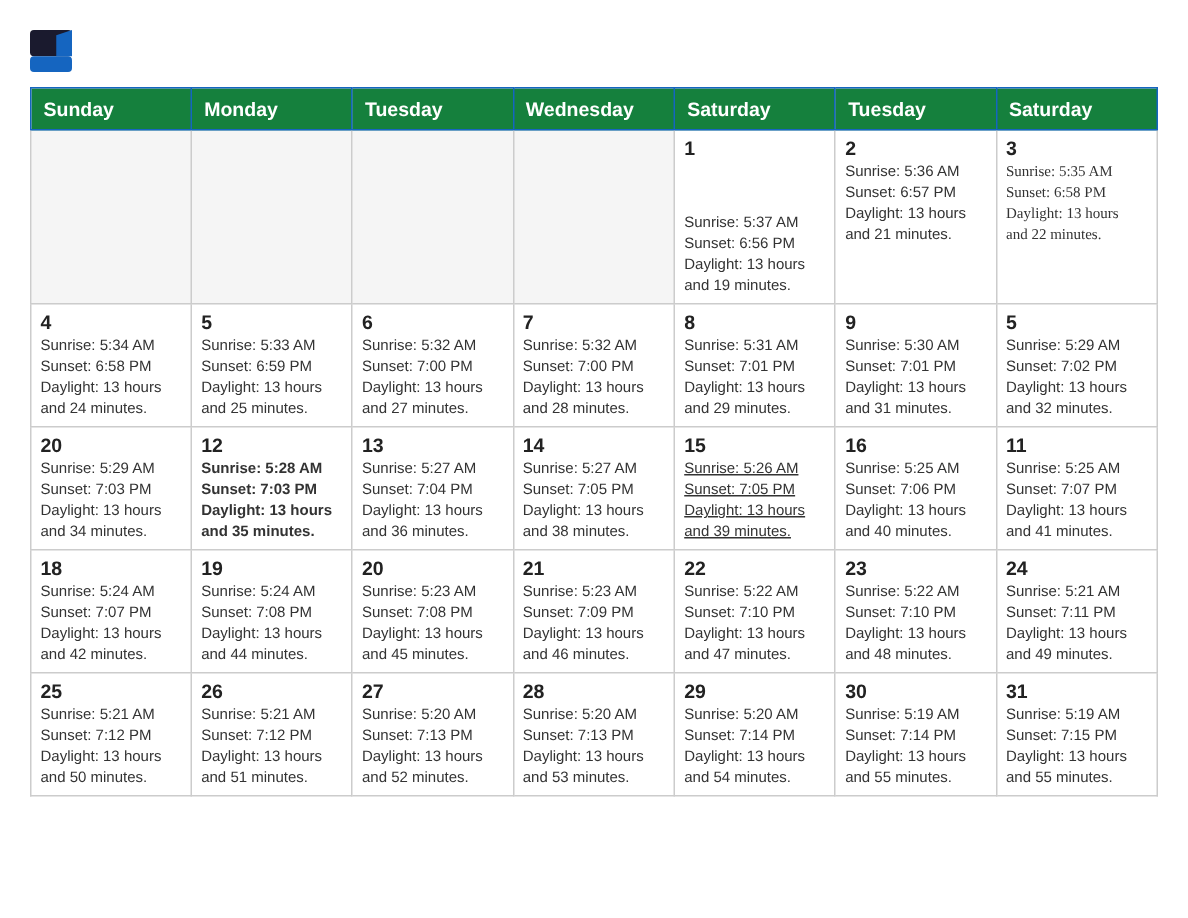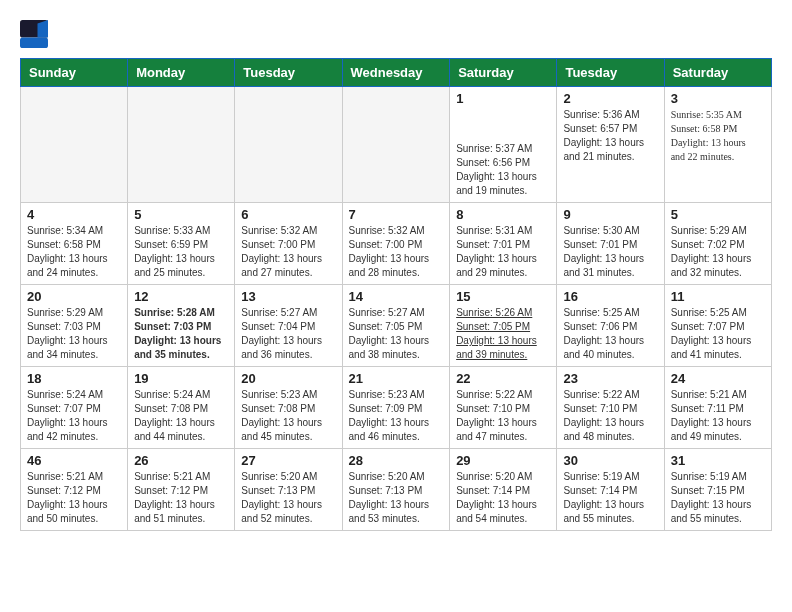--- a/index.html
+++ b/index.html
@@ -294,21 +294,21 @@
         <td>
           <span class="day-number">24</span>
           <div class="day-info" style="white-space: pre-line;">Sunrise: 5:21 AM
 Sunset: 7:11 PM
 Daylight: 13 hours
 and 49 minutes.</div>
         </td>
       </tr>
       <tr>
         <td>
-          <span class="day-number">46</span>
+          <span class="day-number">25</span>
           <div class="day-info" style="white-space: pre-line;">Sunrise: 5:21 AM
 Sunset: 7:12 PM
 Daylight: 13 hours
 and 50 minutes.</div>
         </td>
         <td>
           <span class="day-number">26</span>
           <div class="day-info" style="white-space: pre-line;">Sunrise: 5:21 AM
 Sunset: 7:12 PM
 Daylight: 13 hours

